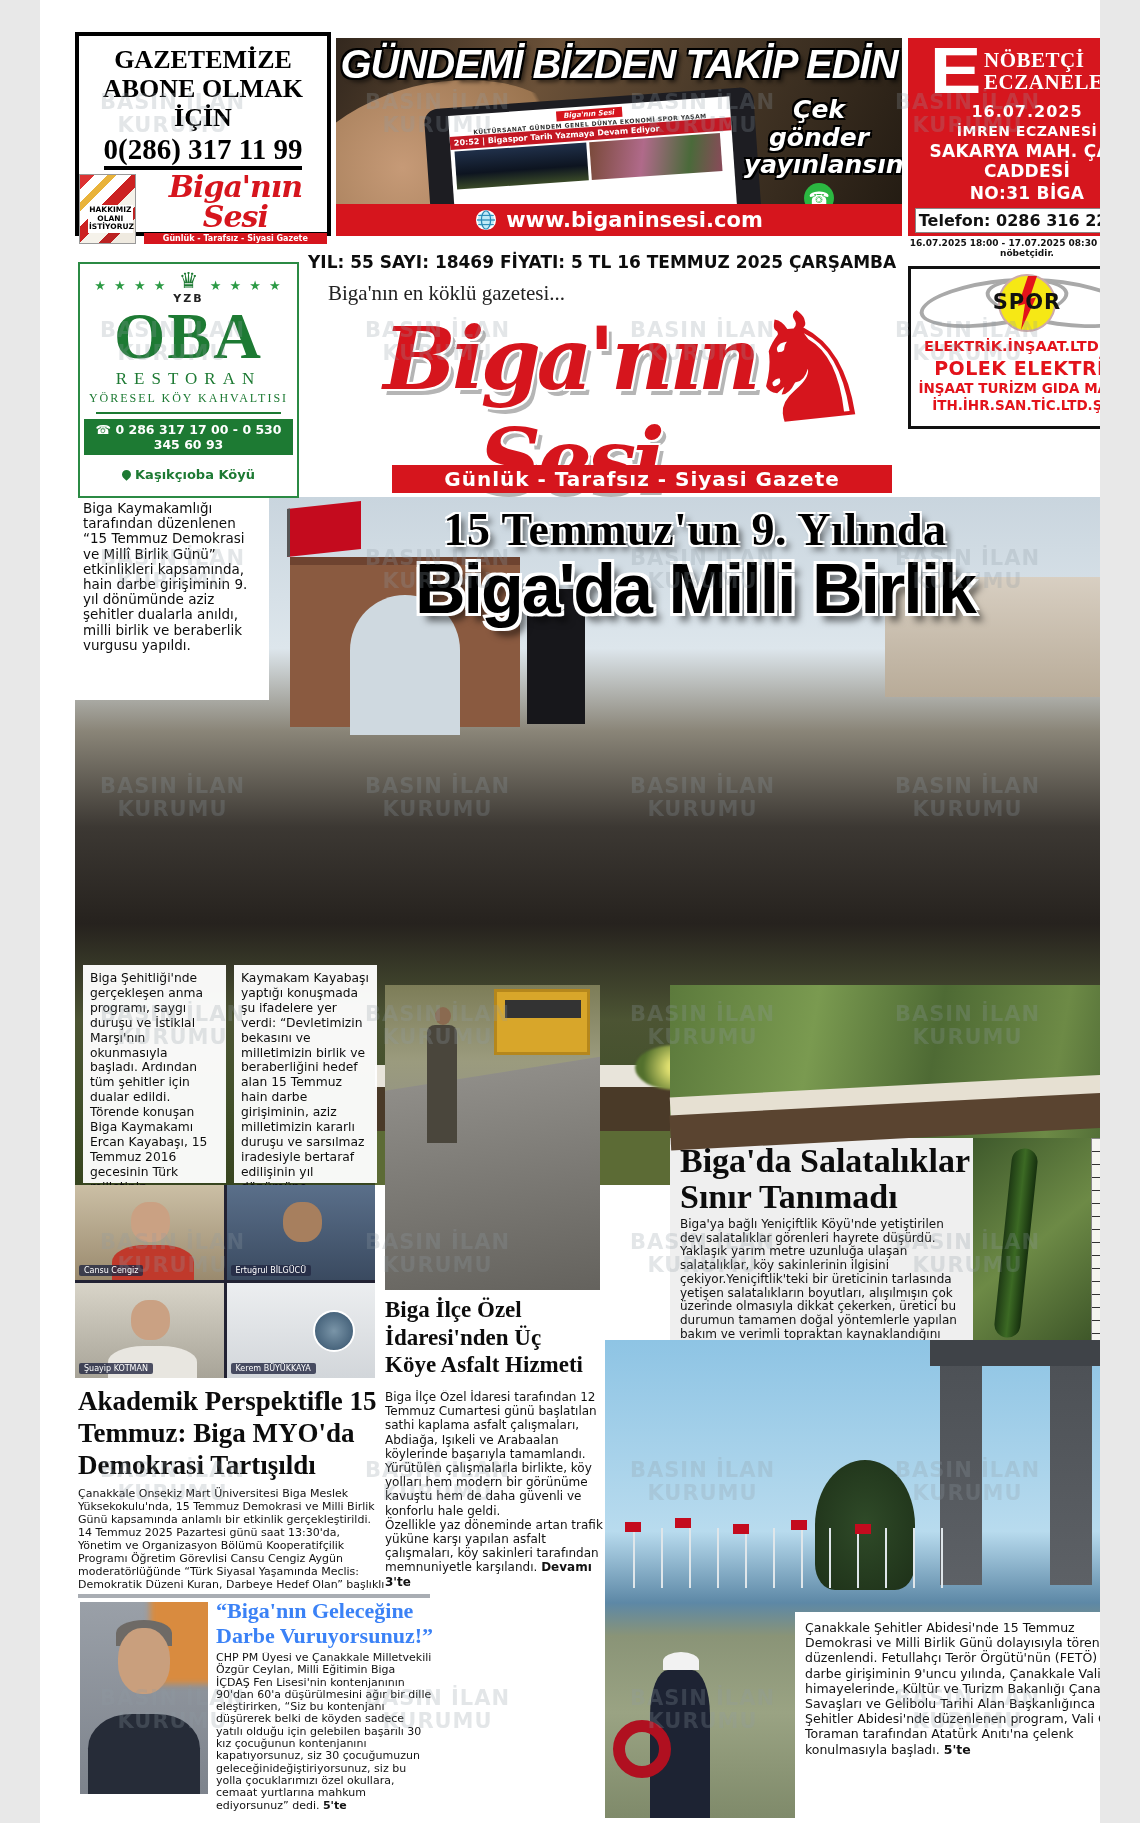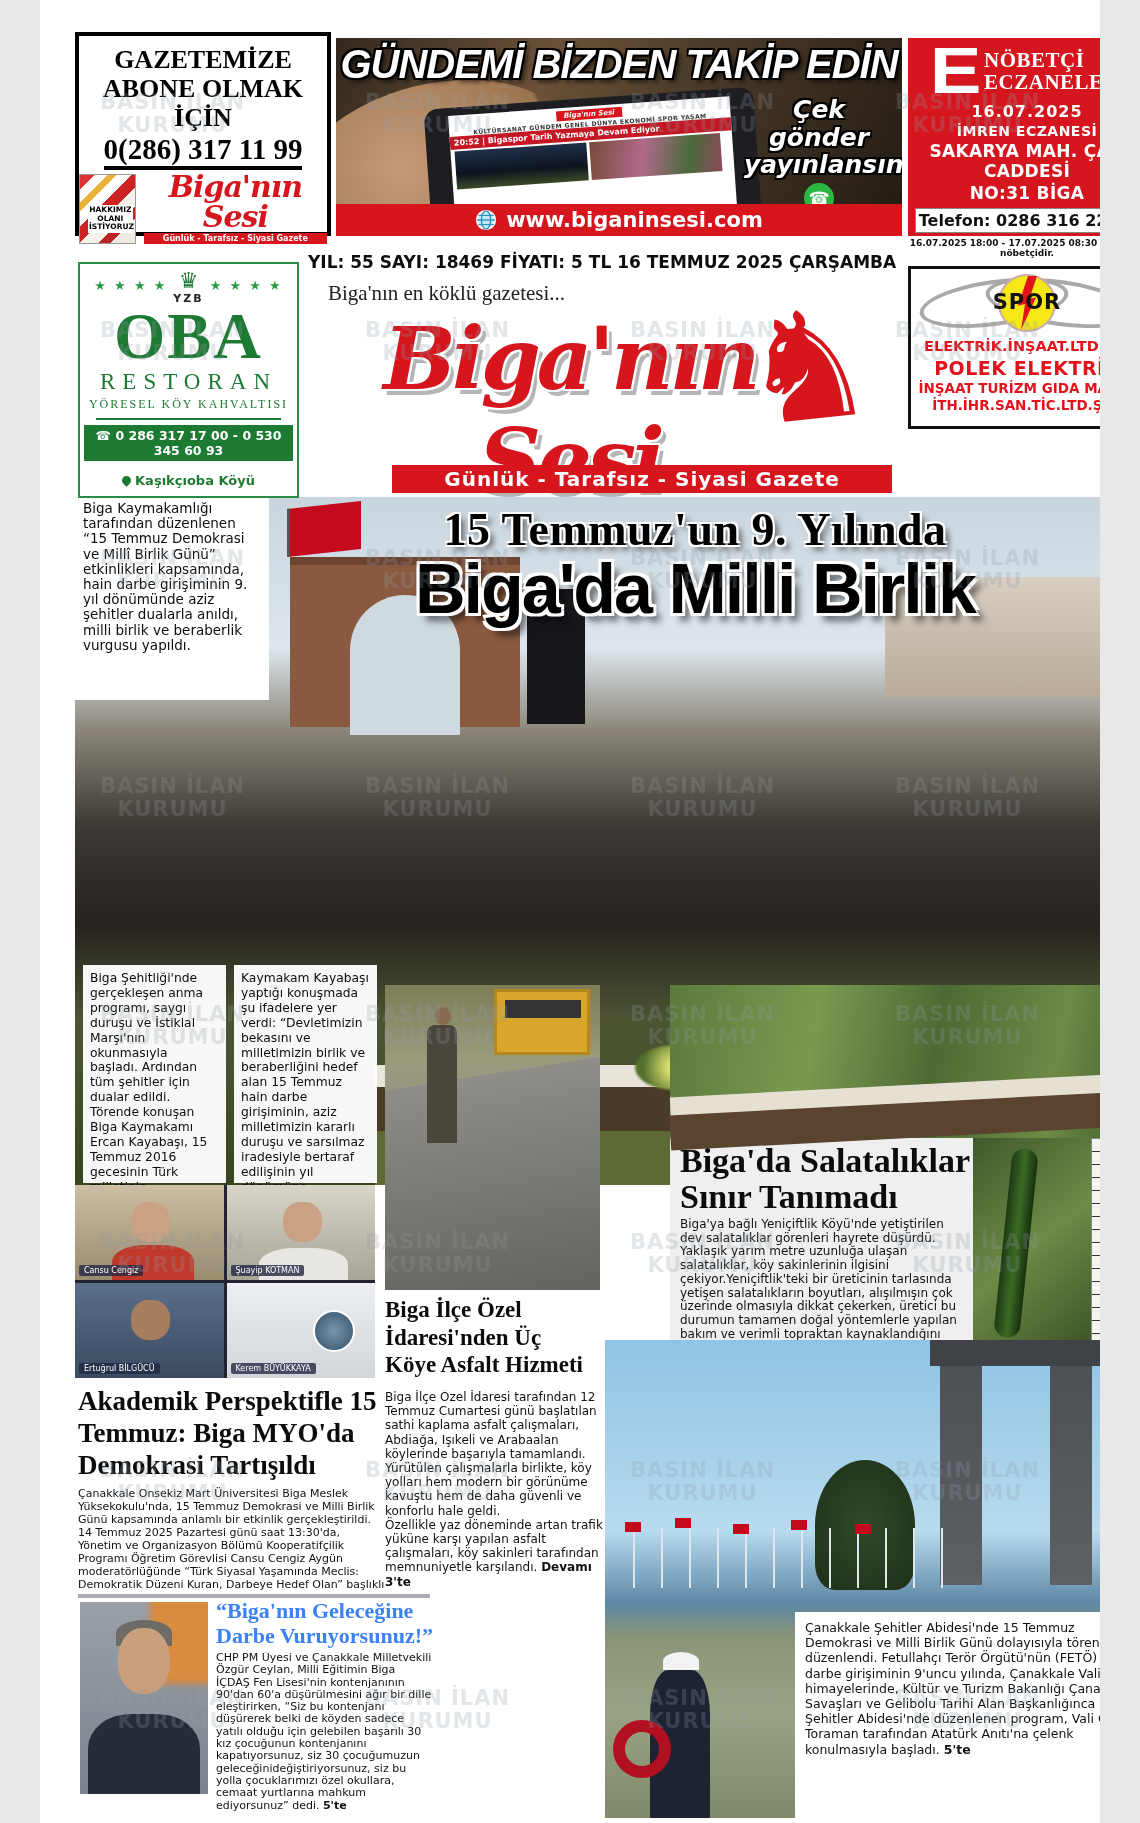--- a/index.html
+++ b/index.html
@@ -68,21 +68,21 @@
   .pharm-duty { background:#fff; color:#111; font-weight:bold; font-size:9px; margin-top:3px; padding:2px 1px 3px; }
 
   
   .oba { position:absolute; left:38px; top:262px; width:221px; height:236px; border:2px solid #2b8a44;
     background:#fff; z-index:2; text-align:center; color:#1d7a33; }
   .oba-stars { display:flex; align-items:flex-start; justify-content:center; gap:6px; margin-top:6px; }
   .oba-starrow { font-size:13px; letter-spacing:2px; color:#2b9a44; padding-top:8px; }
   .oba-crown { font-size:22px; line-height:1; }
   .oba-yzb { font-size:11px; font-weight:bold; color:#222; letter-spacing:2px; }
   .oba-name { font-family:"Liberation Serif", serif; font-weight:bold; font-size:66px; line-height:0.95; letter-spacing:2px; }
-  .oba-sub { font-family:"Liberation Serif", serif; font-size:23px; letter-spacing:7px; margin-top:1px; }
+  .oba-sub { font-family:"Liberation Serif", serif; font-size:17px; letter-spacing:7px; margin-top:1px; }
   .oba-tag { font-family:"Liberation Serif", serif; font-size:12px; letter-spacing:2px; margin-top:2px; font-variant:small-caps; }
   .oba-div { height:2px; background:#1d7a33; margin:6px 16px 5px; }
   .oba-phone { background:#1d7a33; color:#fff; font-size:12.5px; font-weight:bold; padding:3px 0; margin:0 4px; }
   .oba-loc { font-size:13px; font-weight:bold; margin-top:12px; display:flex; align-items:center; justify-content:center; gap:4px; }
   .pin { display:inline-block; width:9px; height:9px; background:#1d7a33; border-radius:50% 50% 50% 0; transform:rotate(-45deg); }
 
   .mh-infoline { position:absolute; left:268px; top:252px; font-size:17px; font-weight:bold; color:#0d0d0d; z-index:2; }
   .mh-tagline { position:absolute; left:288px; top:281px; font-family:"Liberation Serif", serif; font-size:21px; color:#222; z-index:2; }
   .mh-horse { position:absolute; left:700px; top:292px; font-size:150px; line-height:1; color:#d6151d; z-index:2;
     text-shadow:2px 2px 0 #fff, -2px -2px 0 #fff; transform:rotate(-6deg); }
@@ -393,28 +393,28 @@
 Özellikle yaz döneminde artan trafik yüküne karşı yapılan asfalt çalışmaları, köy sakinleri tarafından memnuniyetle karşılandı. </span>
     <span class="bold">Devamı 3'te</span>
   </div>
 
   <div class="vc">
     <div class="vc-tile vc-t1">
       <div class="vc-head"></div>
       <div class="vc-shirt"></div>
       <div class="vc-label">Cansu Cengiz</div>
     </div>
+    <div class="vc-tile vc-t2">
+      <div class="vc-head dark"></div>
+      <div class="vc-label">Ertuğrul BİLGÜCÜ</div>
+    </div>
     <div class="vc-tile vc-t3">
       <div class="vc-head"></div>
       <div class="vc-suit"></div>
       <div class="vc-label">Şuayip KOTMAN</div>
-    </div>
-    <div class="vc-tile vc-t2">
-      <div class="vc-head dark"></div>
-      <div class="vc-label">Ertuğrul BİLGÜCÜ</div>
     </div>
     <div class="vc-tile vc-t4">
       <div class="vc-avatar"></div>
       <div class="vc-label">Kerem BÜYÜKKAYA</div>
     </div>
   </div>
 
   <div class="akad-title">Akademik Perspektifle 15 Temmuz: Biga MYO'da Demokrasi Tartışıldı</div>
   <div class="akad-body">
     <span>Çanakkale Onsekiz Mart Üniversitesi Biga Meslek Yüksekokulu'nda, 15 Temmuz Demokrasi ve Milli Birlik Günü kapsamında anlamlı bir etkinlik gerçekleştirildi. 14 Temmuz 2025 Pazartesi günü saat 13:30'da, Yönetim ve Organizasyon Bölümü Kooperatifçilik Programı Öğretim Görevlisi Cansu Cengiz Aygün moderatörlüğünde “Türk Siyasal Yaşamında Meclis: Demokratik Düzeni Kuran, Darbeye Hedef Olan” başlıklı online panel düzenlendi. </span>

